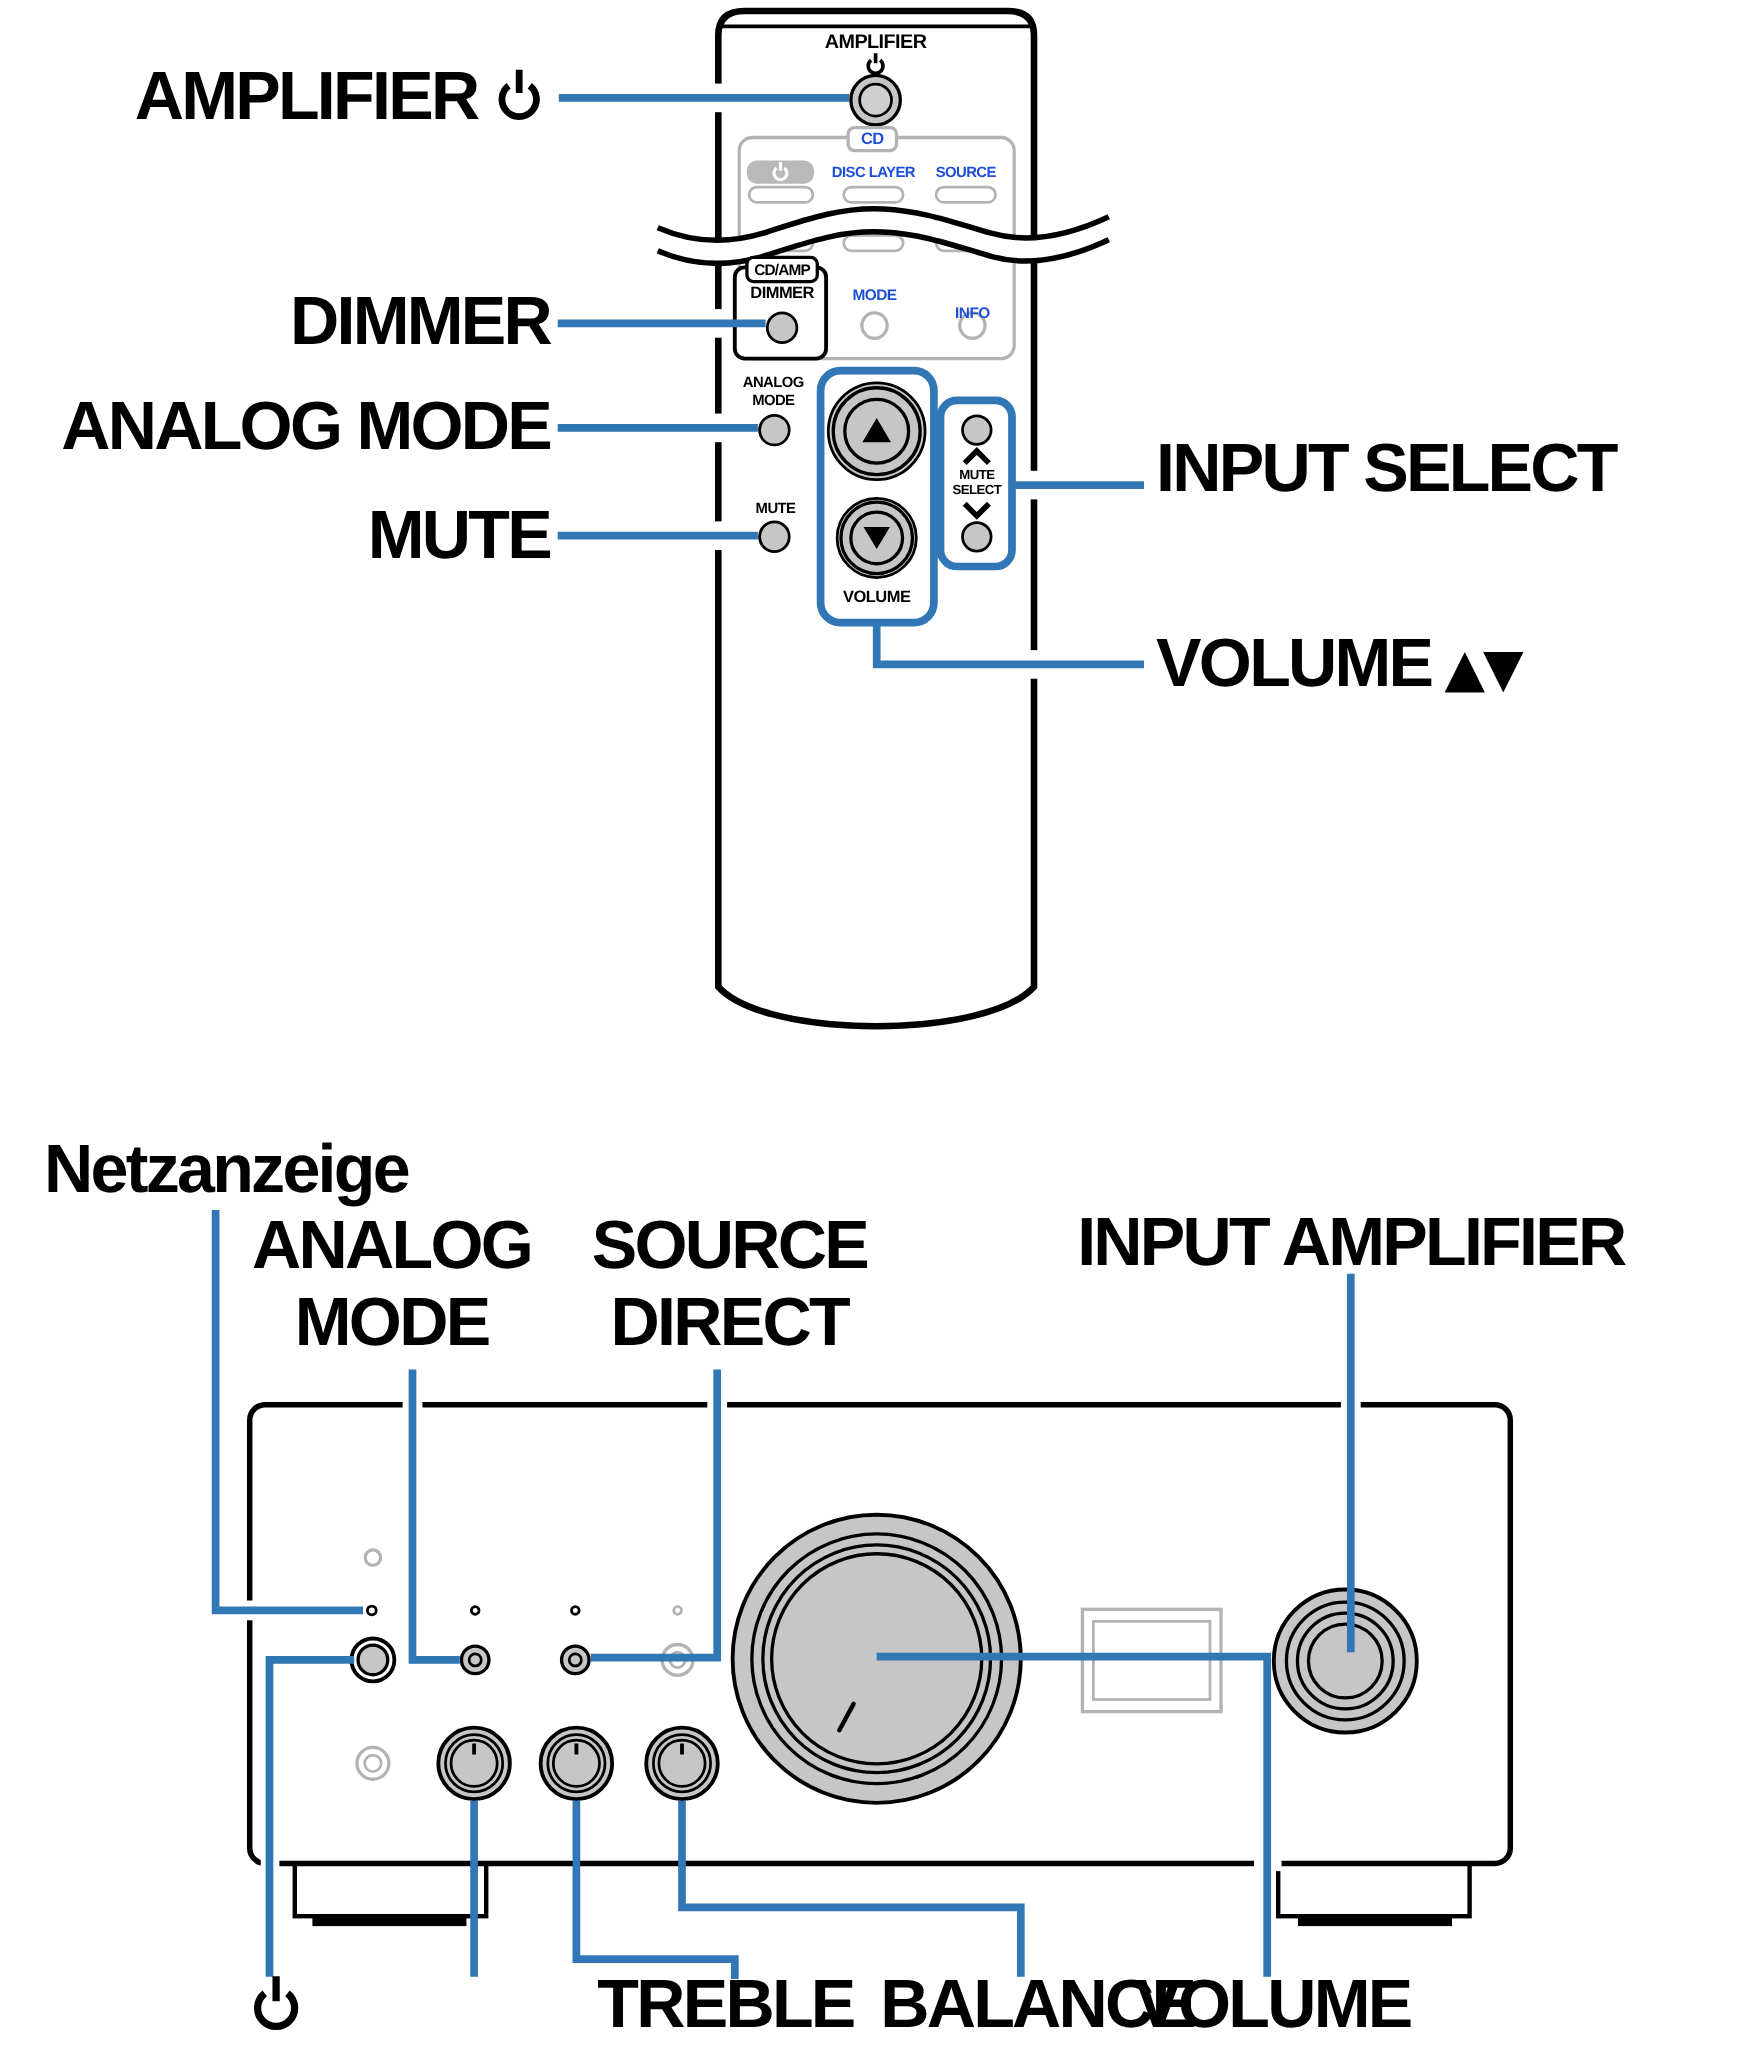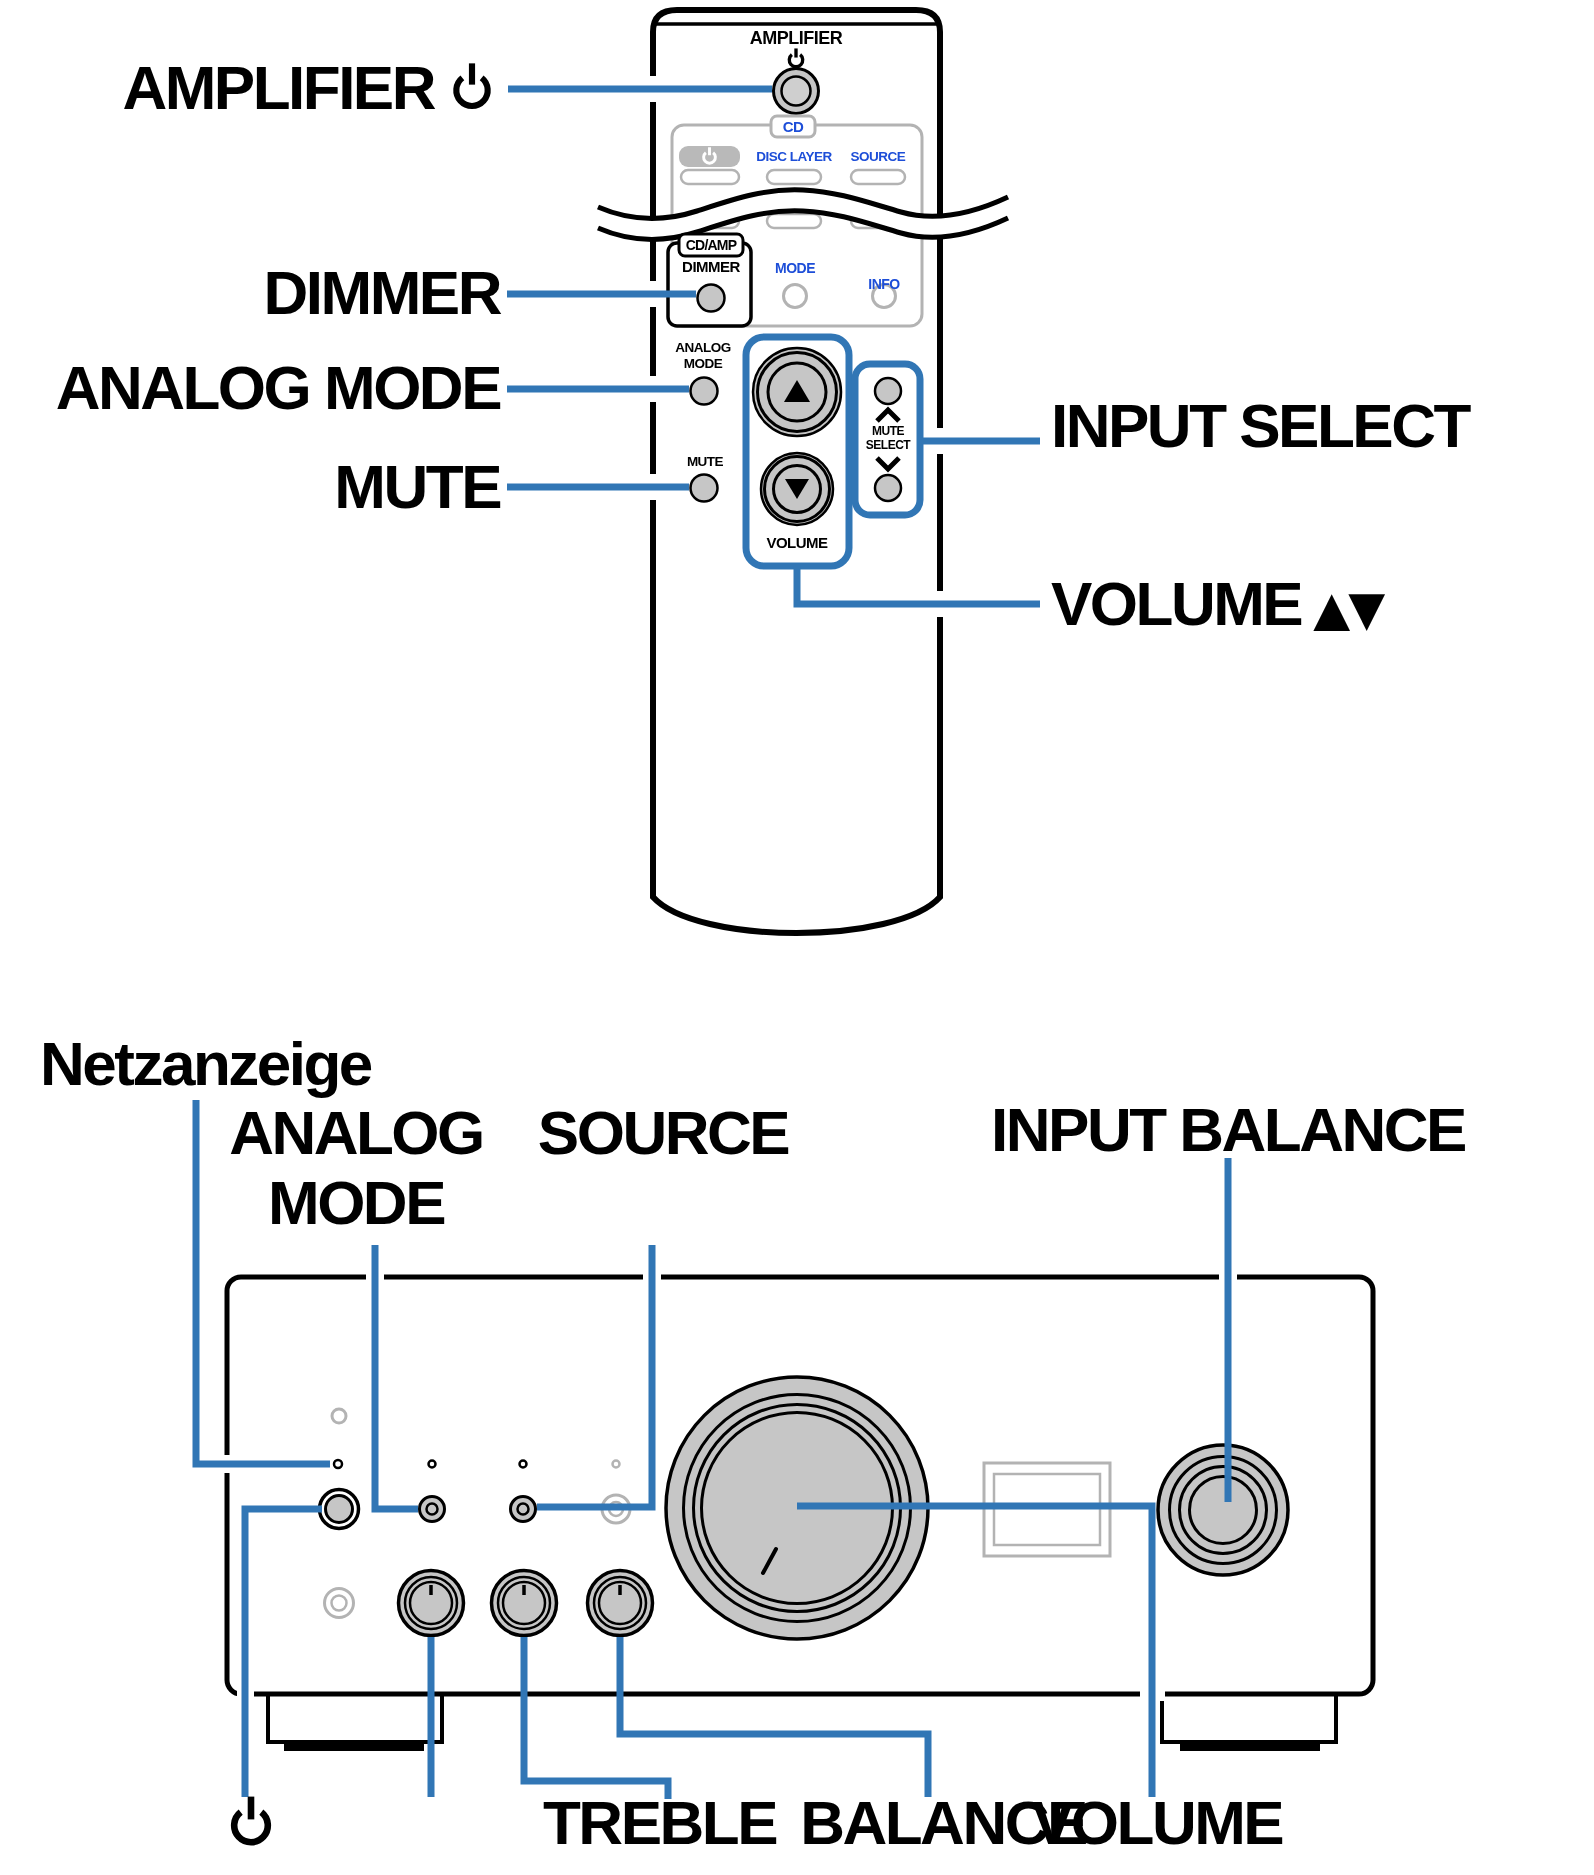--- a/index.html
+++ b/index.html
@@ -198,22 +198,23 @@
   <span>VOLUME</span><span class="arrows">▲▼</span>
 </div>
 
 <div class="lbl" style="left:40px;top:1030px;">Netzanzeige</div>
 <div class="lbl2" style="left:156px;width:400px;top:1098px;">
   <div>ANALOG</div>
   <div>MODE</div>
 </div>
 <div class="lbl2" style="left:463px;width:400px;top:1098px;">
   <div>SOURCE</div>
-</div>
-<div class="lbl c" style="left:978px;width:500px;top:1096px;">INPUT BALANCE</div>
+  <div>DIRECT</div>
+</div>
+<div class="lbl c" style="left:978px;width:500px;top:1096px;">INPUT AMPLIFIER</div>
 
 <div class="icnwrap" style="left:221px;top:1793px;color:#000;">
   <svg class="pwr" width="60" height="60" viewBox="-25 -21 50 50">
         <path d="M0,-18 L0,1"></path>
         <path d="M-8.6,-5 A14,14 0 1 0 8.6,-5"></path>
       </svg>
 </div>
 <div class="lbl c" style="left:543px;width:200px;top:1789px;">TREBLE</div>
 <div class="lbl c" style="left:793px;width:300px;top:1789px;">BALANCE</div>
 <div class="lbl c" style="left:1032px;width:240px;top:1789px;">VOLUME</div>

